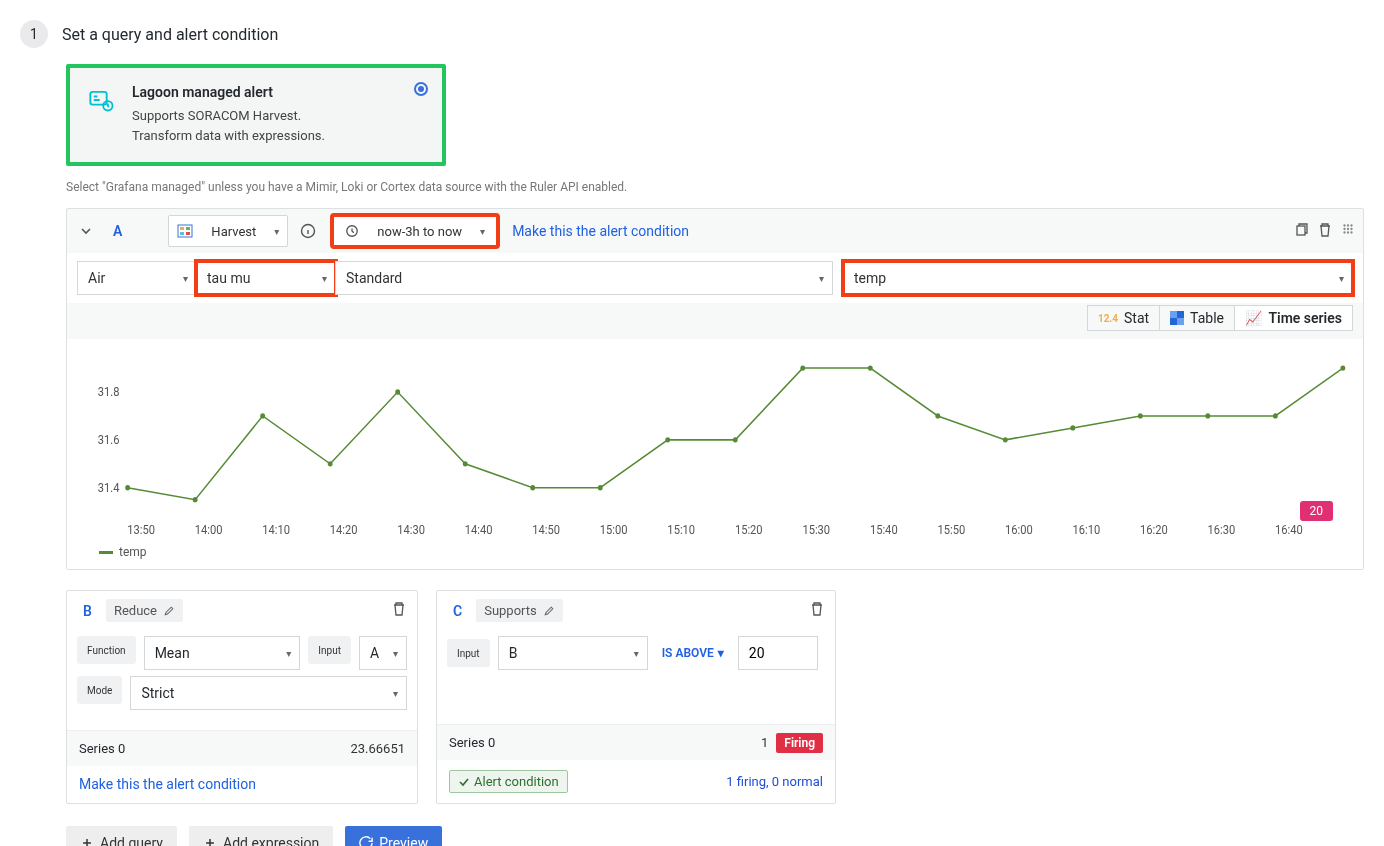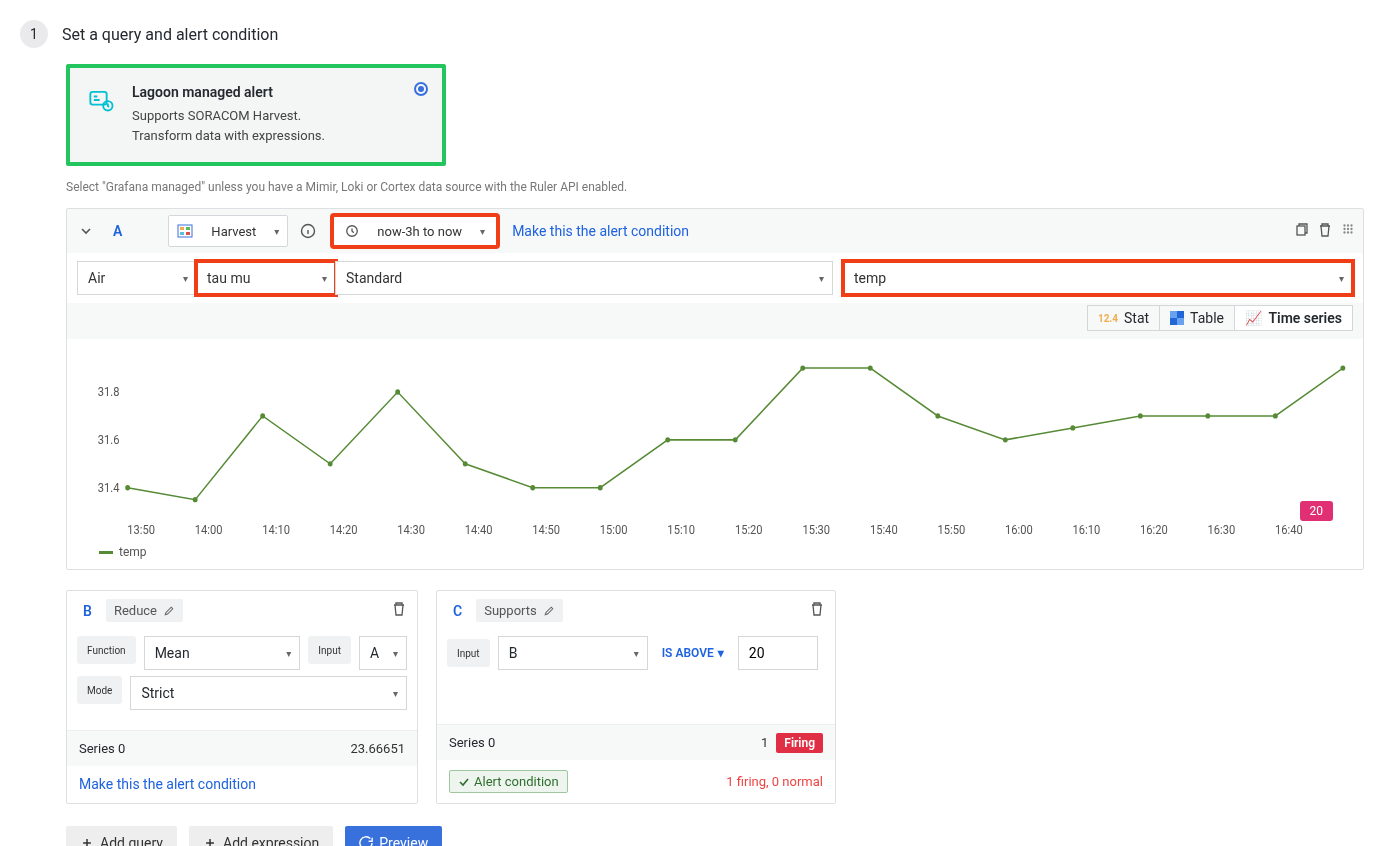--- a/index.html
+++ b/index.html
@@ -76,21 +76,21 @@
   .txtinp { border:1px solid #d4d7da; height:34px; padding:0 10px; width:80px; font-size:14px; }
 
   .expr-foot { background:#f7f8f8; padding:10px 12px; border-top:1px solid #eee; font-size:13px; display:flex; align-items:flex-end; }
   .expr-foot .val { margin-left:auto; color:#333; }
   .fire-badge { background:#e02f44; color:#fff; font-size:12px; padding:3px 8px; border-radius:2px; margin-left:8px; font-weight:600; }
   .expr-link { padding:10px 12px; font-size:14px; }
   .expr-link a { color:#1f62e0; cursor:pointer; }
 
   .alert-cond-chip { display:inline-flex; align-items:center; gap:4px; background:#eef5ee; border:1px solid #9fc79f; color:#2f6e2f; padding:3px 8px; font-size:13px; border-radius:2px; }
   .foot2 { padding:10px 12px; display:flex; align-items:center; font-size:13px; background:#fff; }
-  .foot2 .r { margin-left:auto; color:#ef4444; }
+  .foot2 .r { margin-left:auto; color:#1d4ed8; }
 
   .action-row { display:flex; gap:12px; margin-top:22px; }
   .btn { display:flex; align-items:center; gap:6px; height:34px; padding:0 14px; font-size:14px; border:none; cursor:pointer; border-radius:2px; }
   .btn.soft { background:#eeeeef; color:#333; }
   .btn.primary { background:#3871dc; color:#fff; }
   .btn .plus { font-weight:bold; }
 </style>
 </head>
 <body>
 

